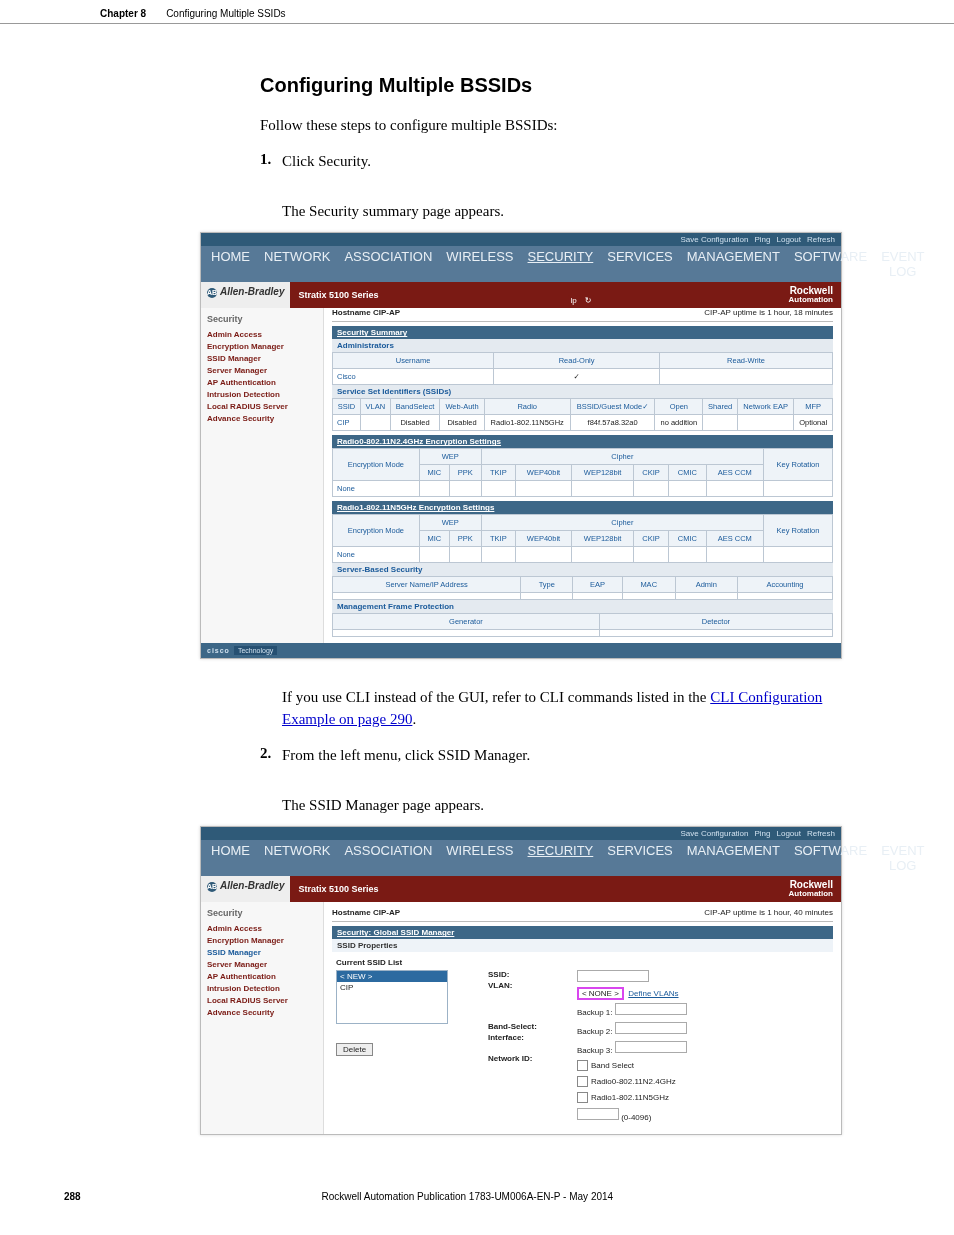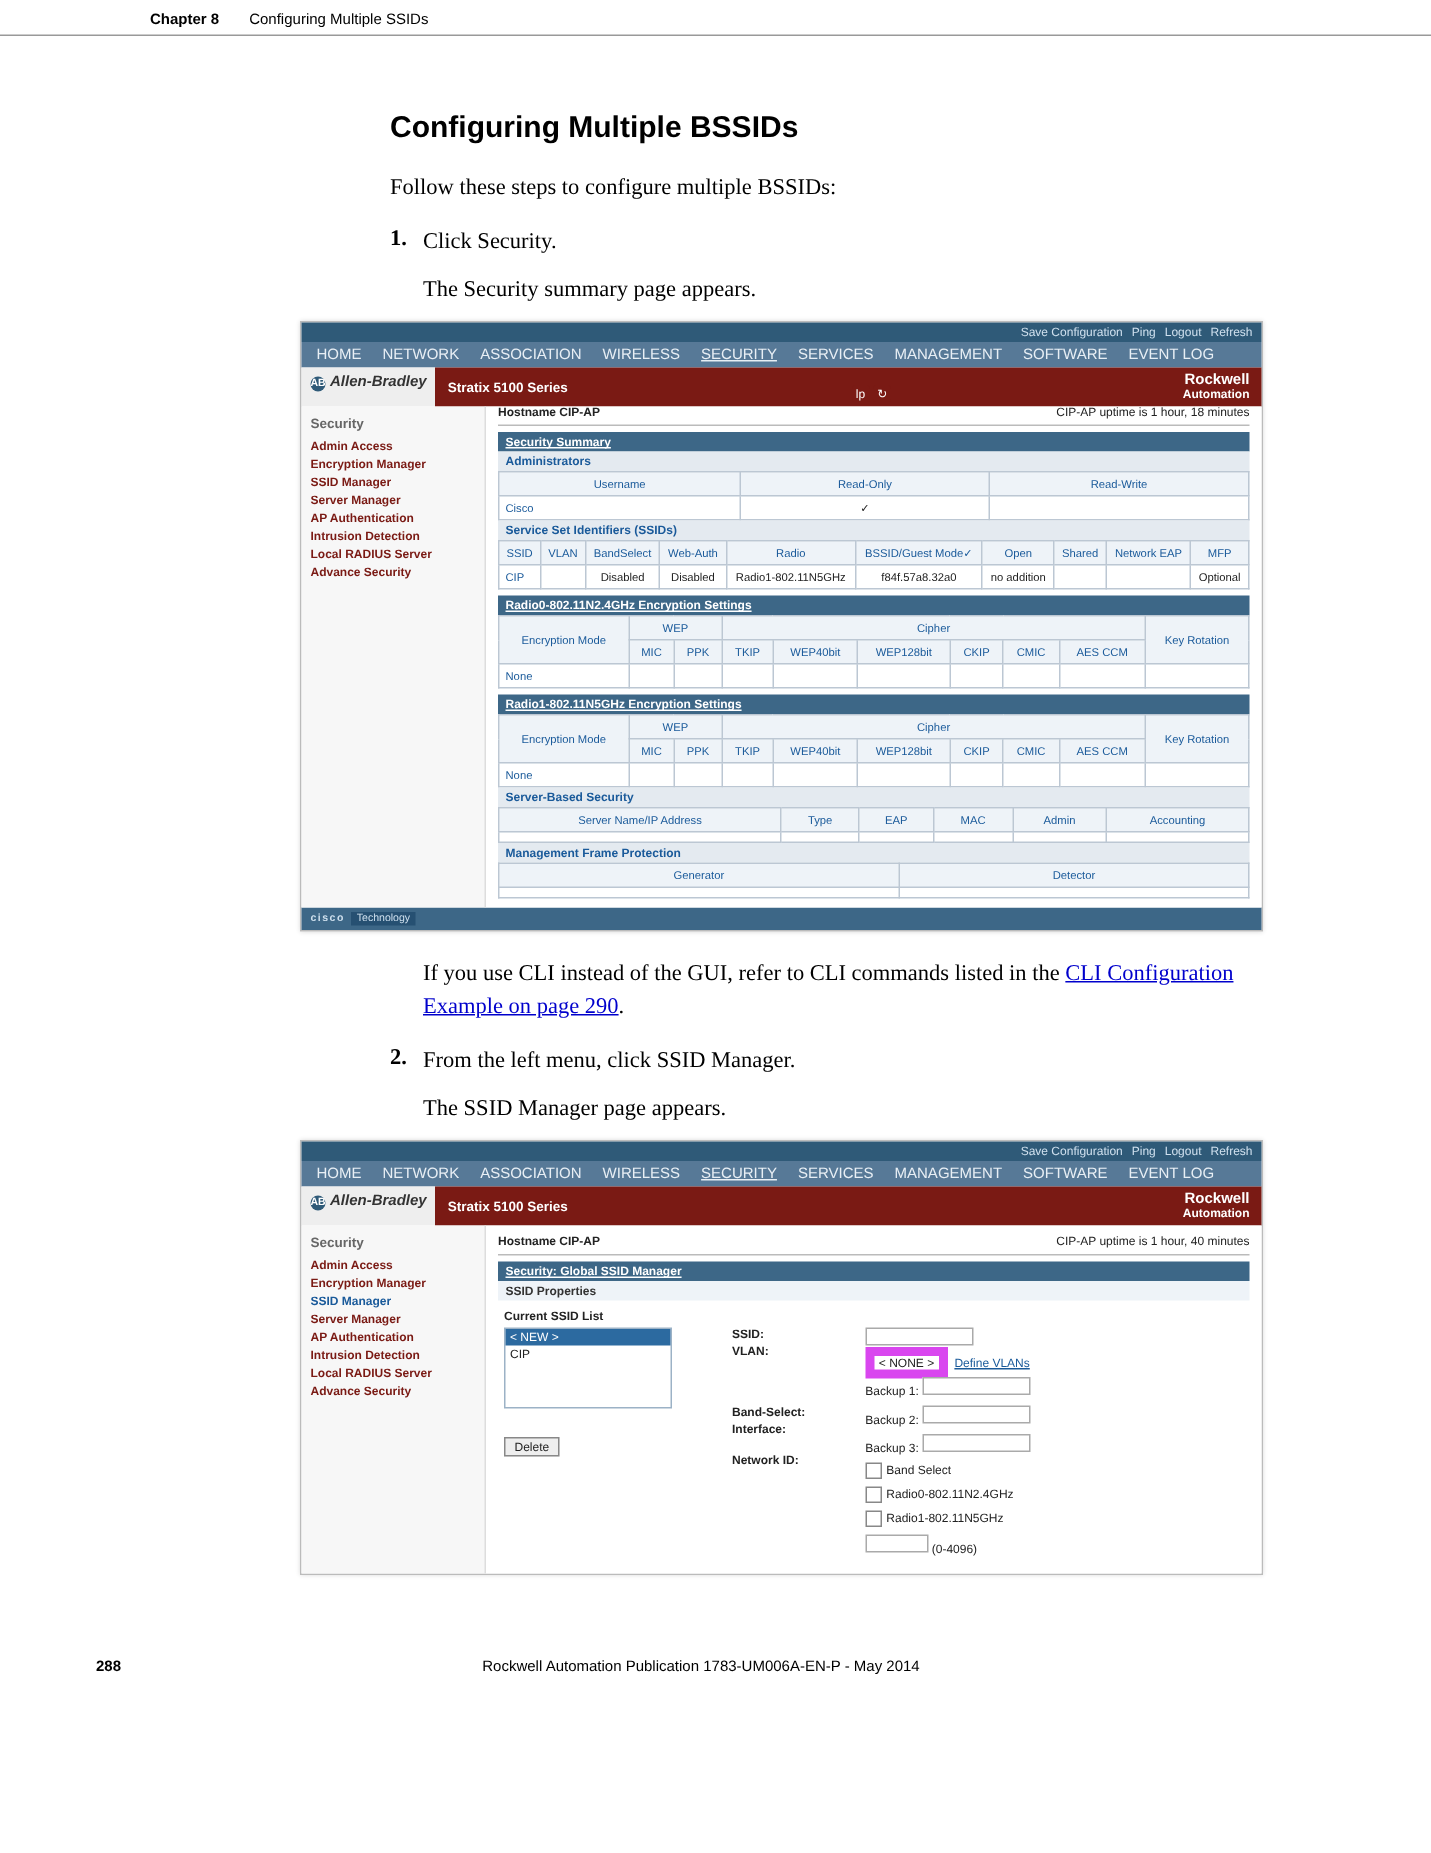--- a/index.html
+++ b/index.html
@@ -45,20 +45,21 @@
     font-weight: bold;
     font-family: Georgia, serif;
     font-size: 15px;
     flex-shrink:0;
   }
   .step-text {
     margin: 0;
   }
   .indented {
     margin-left: 22px;
+    margin-top: 28px;
   }
   a.link {
     color: #0000cc;
     text-decoration: underline;
   }
   .footer {
     display: flex;
     justify-content: space-between;
     padding: 8px 100px 18px 64px;
     font-size: 10px;
@@ -82,21 +83,21 @@
     color: #cfe0ee;
     font-size: 8px;
     display: flex;
     justify-content: flex-end;
     padding: 2px 6px;
     gap: 6px;
   }
   .ss-navbar {
     background: #577997;
     color: #e8eff5;
-    font-size: 10px;
+    font-size: 13px;
     display: flex;
     gap: 14px;
     padding: 3px 10px;
     text-align: center;
   }
   .ss-navbar span.active {
     text-decoration: underline;
   }
   .ss-titlebar {
     background: #7a1a14;
@@ -496,21 +497,21 @@
               <div style="height:8px;"></div>
               <div style="height:8px;"></div>
               <div><span class="lbl">Band-Select:</span></div>
               <div><span class="lbl">Interface:</span></div>
               <div style="height:8px;"></div>
               <div><span class="lbl">Network ID:</span></div>
             </div>
             <div class="form-col" style="gap:5px;">
               <div><span class="mini-input"></span></div>
               <div>
-                <span style="border:6px solid #d946ef; padding:0 3px;">&lt; NONE &gt;</span>
+                <span style="border:2px solid #d946ef; padding:0 3px;">&lt; NONE &gt;</span>
                 &nbsp;<span class="vlan-define">Define VLANs</span>
               </div>
               <div><span>Backup 1:</span> <span class="mini-input"></span></div>
               <div><span>Backup 2:</span> <span class="mini-input"></span></div>
               <div><span>Backup 3:</span> <span class="mini-input"></span></div>
               <div><span class="checkbox"></span><span>Band Select</span></div>
               <div><span class="checkbox"></span><span>Radio0-802.11N2.4GHz</span></div>
               <div><span class="checkbox"></span><span>Radio1-802.11N5GHz</span></div>
               <div><span class="mini-input" style="min-width:40px;"></span> <span>(0-4096)</span></div>
             </div>

